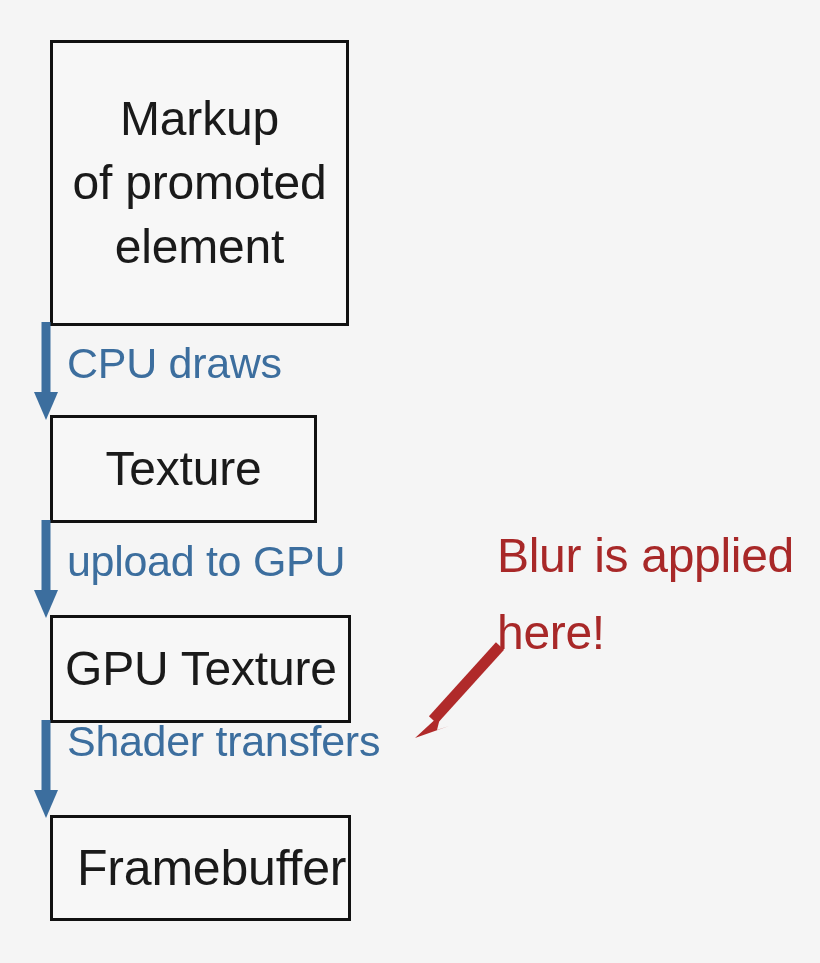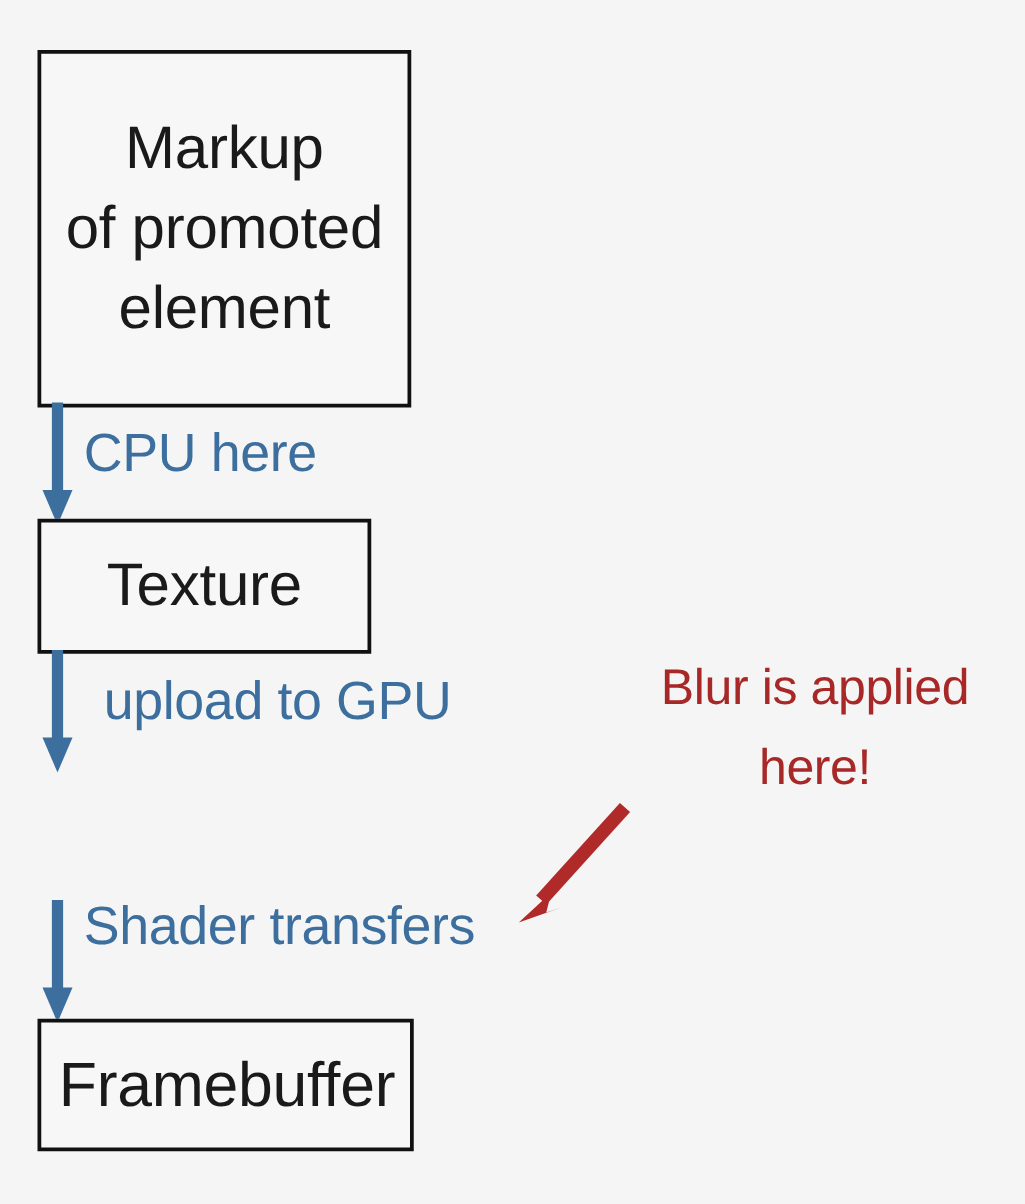--- a/index.html
+++ b/index.html
@@ -28,20 +28,21 @@
     position: absolute;
     box-sizing: border-box;
     border: 3px solid #111111;
     background: #f7f7f7;
     display: flex;
     align-items: center;
     color: #1a1a1a;
     font-weight: 400;
     line-height: 1.18;
     letter-spacing: -0.2px;
+    margin-left: 20px;
   }
   .node .node-label {
     width: 100%;
     white-space: pre-line;
   }
 
   #node-markup {
     left: 30px;
     top: 40px;
     width: 299px;
@@ -78,21 +79,21 @@
     text-align: left;
     font-size: 48px;
   }
 
   #node-framebuffer {
     left: 30px;
     top: 815px;
     width: 301px;
     height: 106px;
     justify-content: flex-start;
-    padding-left: 14px;
+    padding-left: 24px;
   }
   #node-framebuffer .node-label {
     text-align: left;
     font-size: 50px;
   }
 
   
   .flow-arrow {
     position: absolute;
     left: 30px;
@@ -108,35 +109,34 @@
   
   .flow-label {
     position: absolute;
     color: #3c6e9e;
     font-size: 43px;
     line-height: 1;
     white-space: nowrap;
     letter-spacing: -0.3px;
   }
   #label-cpu-draws   { left: 67px; top: 342px; }
-  #label-upload-gpu  { left: 67px; top: 540px; margin-left: 16px; }
+  #label-upload-gpu  { left: 67px; top: 540px; }
   #label-shader      { left: 67px; top: 720px; }
 
   
   #annotation-blur {
     position: absolute;
     left: 497px;
     top: 518px;
     width: 310px;
     color: #a82828;
-    font-size: 40px;
+    font-size: 48px;
     line-height: 1.6;
     white-space: pre-line;
     letter-spacing: -0.3px;
-    text-align: center;
   }
 
   #annotation-arrow {
     position: absolute;
     left: 405px;
     top: 630px;
     width: 120px;
     height: 120px;
   }
   #annotation-arrow svg { display: block; overflow: visible; }
@@ -151,34 +151,37 @@
 of promoted
 element</div>
   </div>
 
   <div class="flow-arrow" id="arrow-cpu-draws">
     <svg width="36" height="100" viewBox="0 0 36 100" aria-hidden="true">
       <line x1="16" y1="0" x2="16" y2="76" stroke="#3c6e9e" stroke-width="9"></line>
       <polygon points="16,98 4,70 28,70" fill="#3c6e9e"></polygon>
     </svg>
   </div>
-  <div class="flow-label" id="label-cpu-draws">CPU here</div>
+  <div class="flow-label" id="label-cpu-draws">CPU draws</div>
 
   <div class="node" id="node-texture">
     <div class="node-label">Texture</div>
   </div>
 
   <div class="flow-arrow" id="arrow-upload-gpu">
     <svg width="36" height="100" viewBox="0 0 36 100" aria-hidden="true">
       <line x1="16" y1="0" x2="16" y2="76" stroke="#3c6e9e" stroke-width="9"></line>
       <polygon points="16,98 4,70 28,70" fill="#3c6e9e"></polygon>
     </svg>
   </div>
   <div class="flow-label" id="label-upload-gpu">upload to GPU</div>
 
+  <div class="node" id="node-gpu-texture">
+    <div class="node-label">GPU Texture</div>
+  </div>
 
   <div class="flow-arrow" id="arrow-shader">
     <svg width="36" height="100" viewBox="0 0 36 100" aria-hidden="true">
       <line x1="16" y1="0" x2="16" y2="76" stroke="#3c6e9e" stroke-width="9"></line>
       <polygon points="16,98 4,70 28,70" fill="#3c6e9e"></polygon>
     </svg>
   </div>
   <div class="flow-label" id="label-shader">Shader transfers</div>
 
   <div class="node" id="node-framebuffer">

